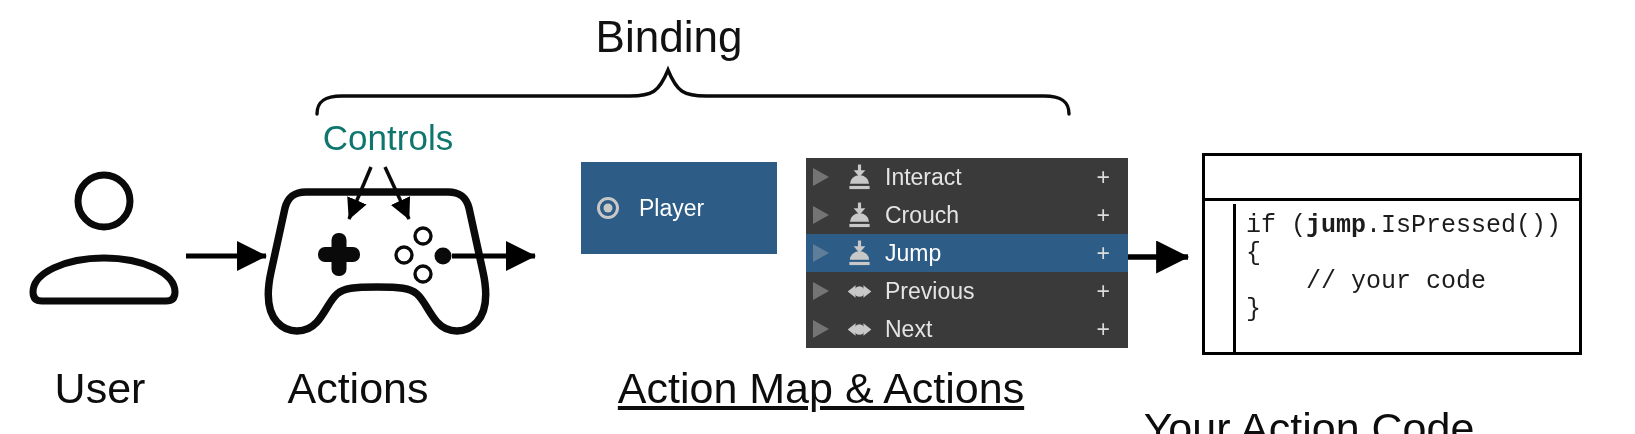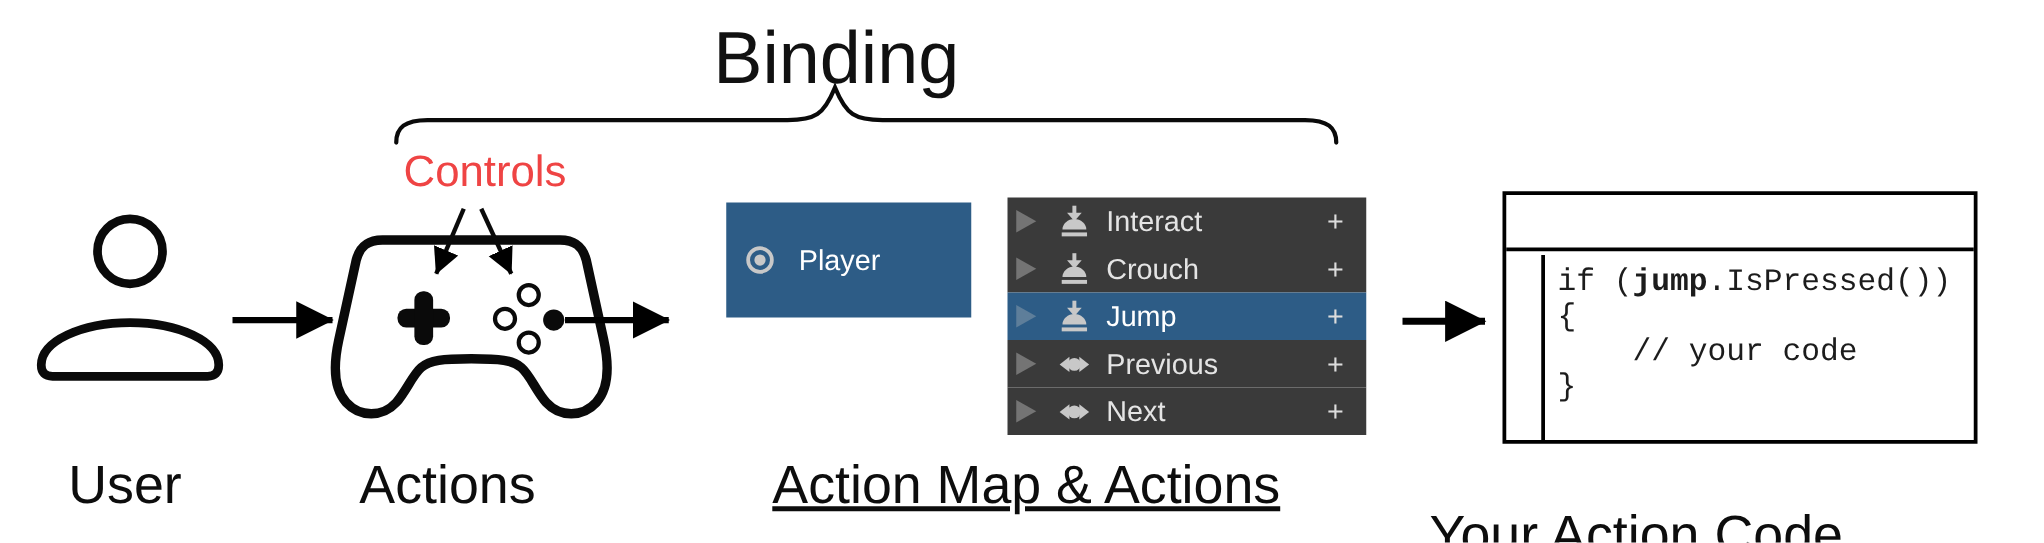--- a/index.html
+++ b/index.html
@@ -15,25 +15,25 @@
   *{box-sizing:border-box;margin:0;padding:0;}
   html,body{width:1635px;height:434px;}
   body{
     position:relative;background:#ffffff;overflow:hidden;
     font-family:"Liberation Sans",sans-serif;color:#111;
   }
   .art{position:absolute;left:0;top:0;width:1635px;height:434px;}
 
   .binding-label{
     position:absolute;left:669px;top:12px;transform:translateX(-50%);
-    font-size:59px;color:#111;white-space:nowrap;
+    font-size:44px;color:#111;white-space:nowrap;
   }
   .controls-label{
     position:absolute;left:388px;top:118px;transform:translateX(-50%);
-    font-size:35px;color:#ef4444;white-space:nowrap;
+    font-size:35px;color:#0f766e;white-space:nowrap;
   }
 
   
   .map-panel{
     position:absolute;left:581px;top:162px;width:196px;height:92px;
     display:flex;flex-direction:column;
   }
   .map-row{
     flex:1;display:flex;align-items:center;padding-left:16px;
     background:var(--panel-dark);
@@ -45,21 +45,21 @@
   }
   .map-icon::after{
     content:"";position:absolute;left:50%;top:50%;width:9px;height:9px;
     transform:translate(-50%,-50%);border-radius:50%;background:var(--icon-gray);
   }
   .map-label{margin-left:18px;font-size:23px;color:var(--panel-text-dim);}
   .map-row.selected .map-label{color:#FFFFFF;margin-left:20px;}
 
   
   .actions-panel{
-    position:absolute;left:806px;top:158px;width:287px;height:190px;
+    position:absolute;left:806px;top:158px;width:322px;height:190px;
     display:flex;flex-direction:column;
   }
   .action-row{
     flex:1;display:flex;align-items:center;
     padding:0 18px 0 7px;background:var(--panel-dark);
   }
   .action-row.selected{background:var(--selection-blue);}
   .foldout{
     width:0;height:0;flex:0 0 auto;
     border-left:16px solid var(--foldout-gray);

